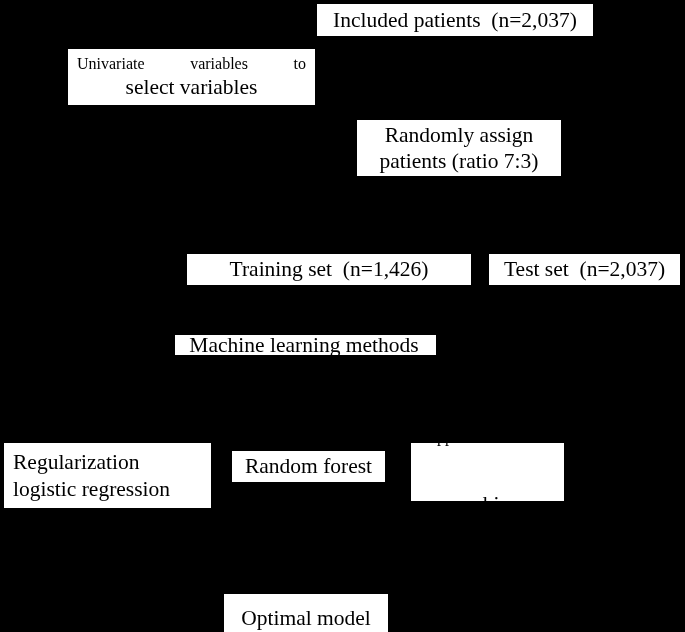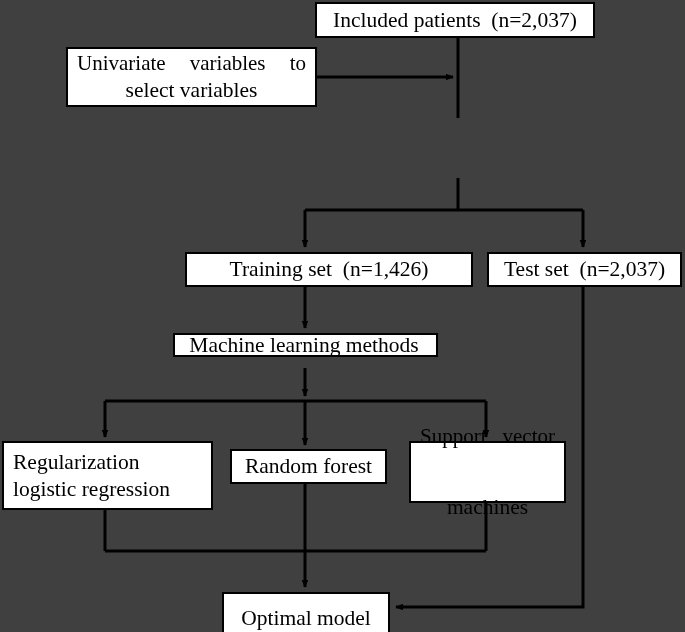--- a/index.html
+++ b/index.html
@@ -5,21 +5,21 @@
 <style>
   html, body {
     margin: 0;
     padding: 0;
     background: #ffffff;
   }
   #canvas {
     position: relative;
     width: 685px;
     height: 632px;
-    background: #404040;
+    background: #000000;
     overflow: hidden;
     font-family: "Liberation Serif", "DejaVu Serif", serif;
   }
   #edges {
     position: absolute;
     left: 0;
     top: 0;
     width: 685px;
     height: 632px;
     pointer-events: none;
@@ -46,21 +46,21 @@
     text-align: center;
   }
   .left-pad {
     padding-left: 9px;
     padding-right: 9px;
   }
   
   .justify .line-just {
     display: flex;
     justify-content: space-between;
-    font-size: 21px;
+    font-size: 16px;
     line-height: 1.22;
   }
   .justify .line-flush {
     display: block;
     font-size: 21.5px;
     line-height: 1.22;
     text-align: center;
     white-space: pre;
   }
   .gapword { white-space: pre; }
@@ -111,20 +111,24 @@
 
   <div class="node justify left-pad" style="left:66px; top:47px; width:251px; height:60px;">
     <span class="line-just">
       <span class="gapword">Univariate</span>
       <span class="gapword">variables</span>
       <span class="gapword">to</span>
     </span>
     <span class="line-flush">select variables</span>
   </div>
 
+  <div class="node center" style="left:355px; top:118px; width:208px; height:60px;">
+    <span class="line">Randomly assign</span>
+    <span class="line">patients (ratio 7:3)</span>
+  </div>
 
   <div class="node center left-pad" style="left:185px; top:252px; width:288px; height:35px;">
     <span class="line">Training set  (n=1,426)</span>
   </div>
 
   <div class="node center left-pad" style="left:487px; top:252px; width:195px; height:35px;">
     <span class="line">Test set  (n=2,037)</span>
   </div>
 
   <div class="node center left-pad" style="left:173px; top:333px; width:265px; height:24px;padding-left:6px;">

